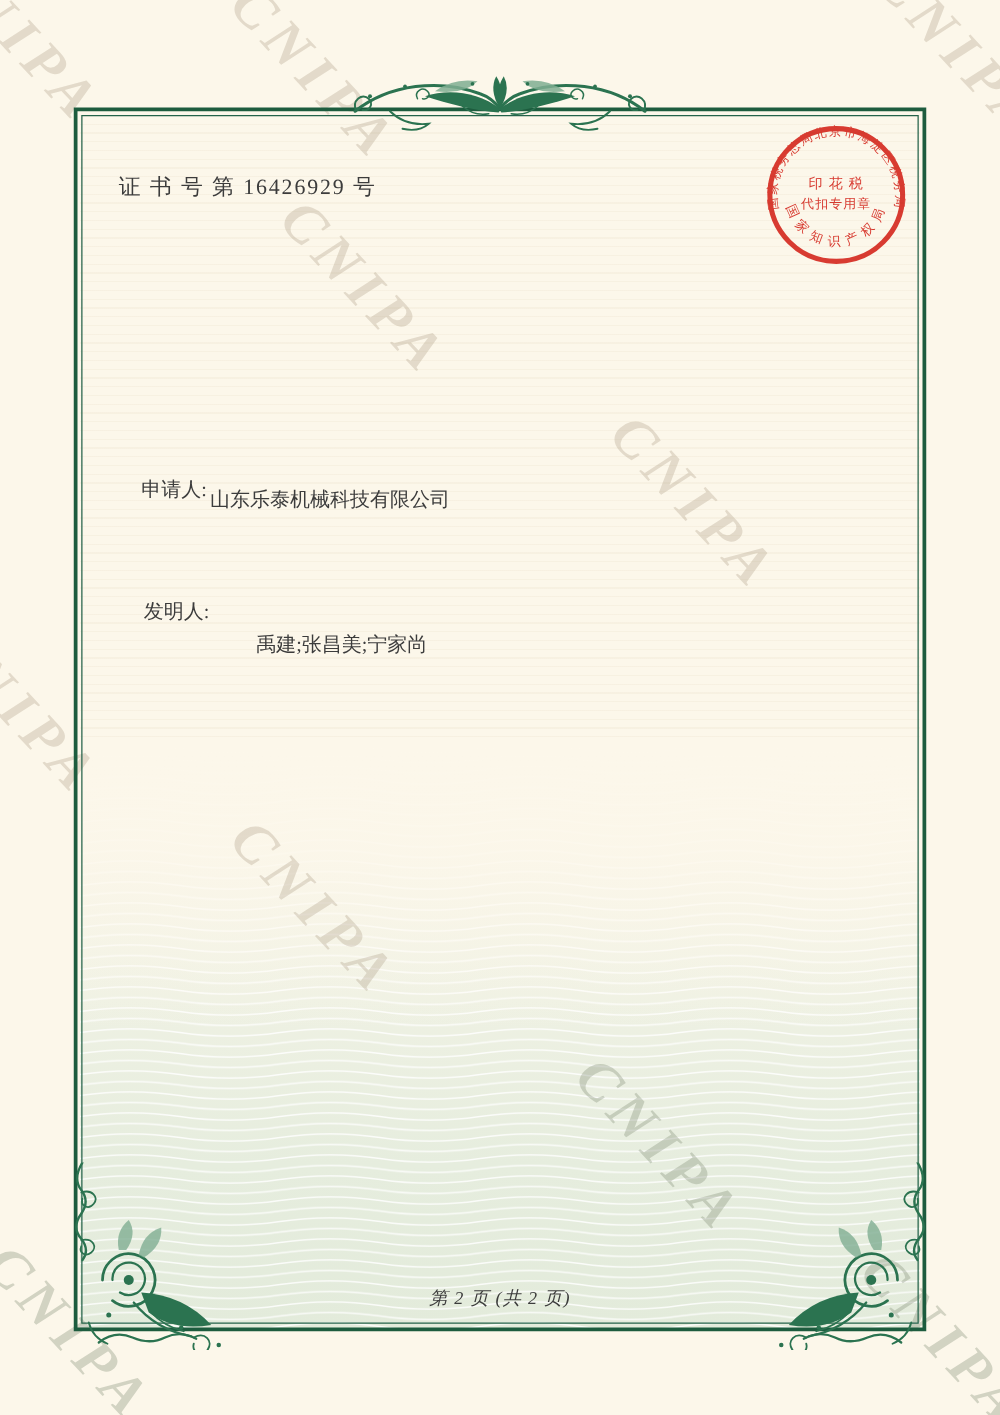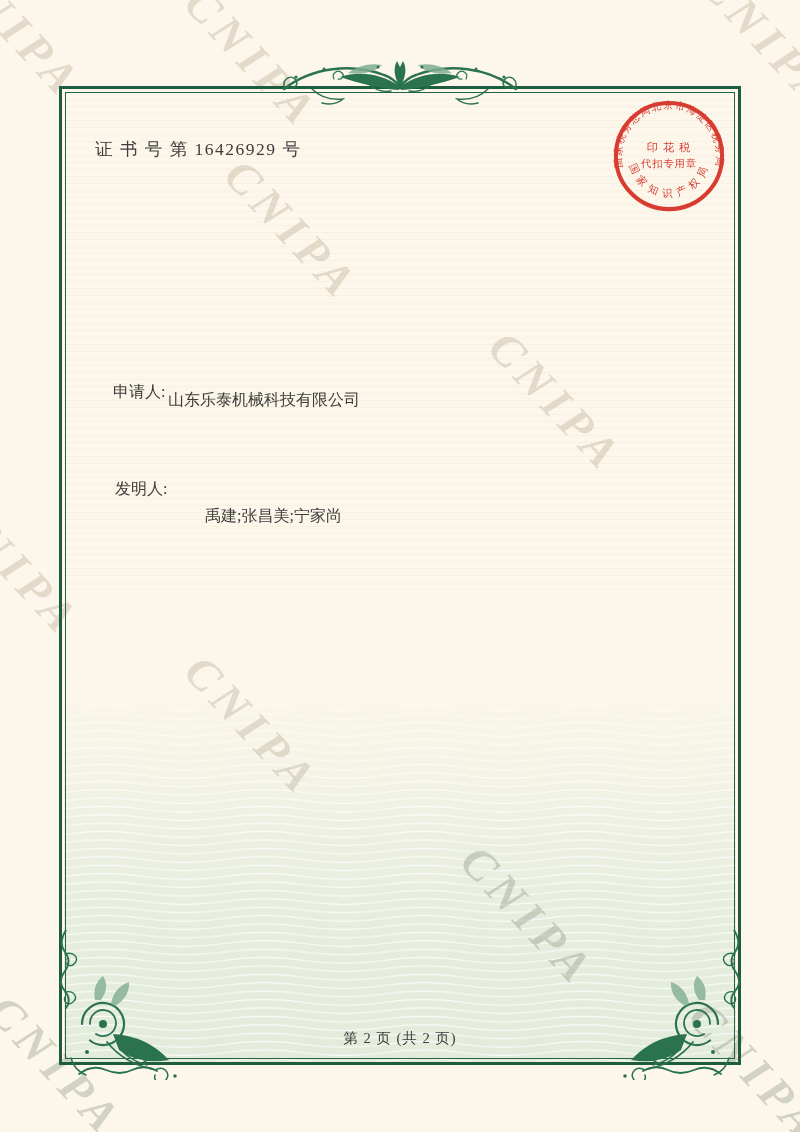--- a/index.html
+++ b/index.html
@@ -57,21 +57,21 @@
   .fee-block { left:82px;  top:240px; width:660px; line-height:36px; font-size:16px; }
   .fee-line1 { text-indent:32px; white-space:nowrap; }
   .fee-line2 { white-space:nowrap; }
   .info-heading    { left:113px; top:340px; }
   .applicant-label { left:113px; top:382px; }
   .applicant-name  { left:168px; top:390px; }
   .inventor-label  { left:115px; top:479px; }
   .inventor-names  { left:177px; top:506px;margin-left:28px; }
   .footer {
     position:absolute; left:0; top:1029px; width:100%;
-    text-align:center; font-size:14.5px; z-index:5; letter-spacing:1px;
+    text-align:center; font-size:14.5px; z-index:5; letter-spacing:1px;font-style:italic;
   }
   
   .stamp { position:absolute; left:606px; top:93px; z-index:6; opacity:0.9;
            mix-blend-mode:multiply; }
   .stamp text { font-family:"Liberation Sans", sans-serif; fill:#d7281f; }
   .arc-top  { font-size:11px;  letter-spacing:1.8px; }
   .arc-bot  { font-size:11.5px; letter-spacing:6px; }
   .c-line1  { font-size:12.5px; letter-spacing:1px; }
   .c-line2  { font-size:11.5px; letter-spacing:1px; }
 </style>

